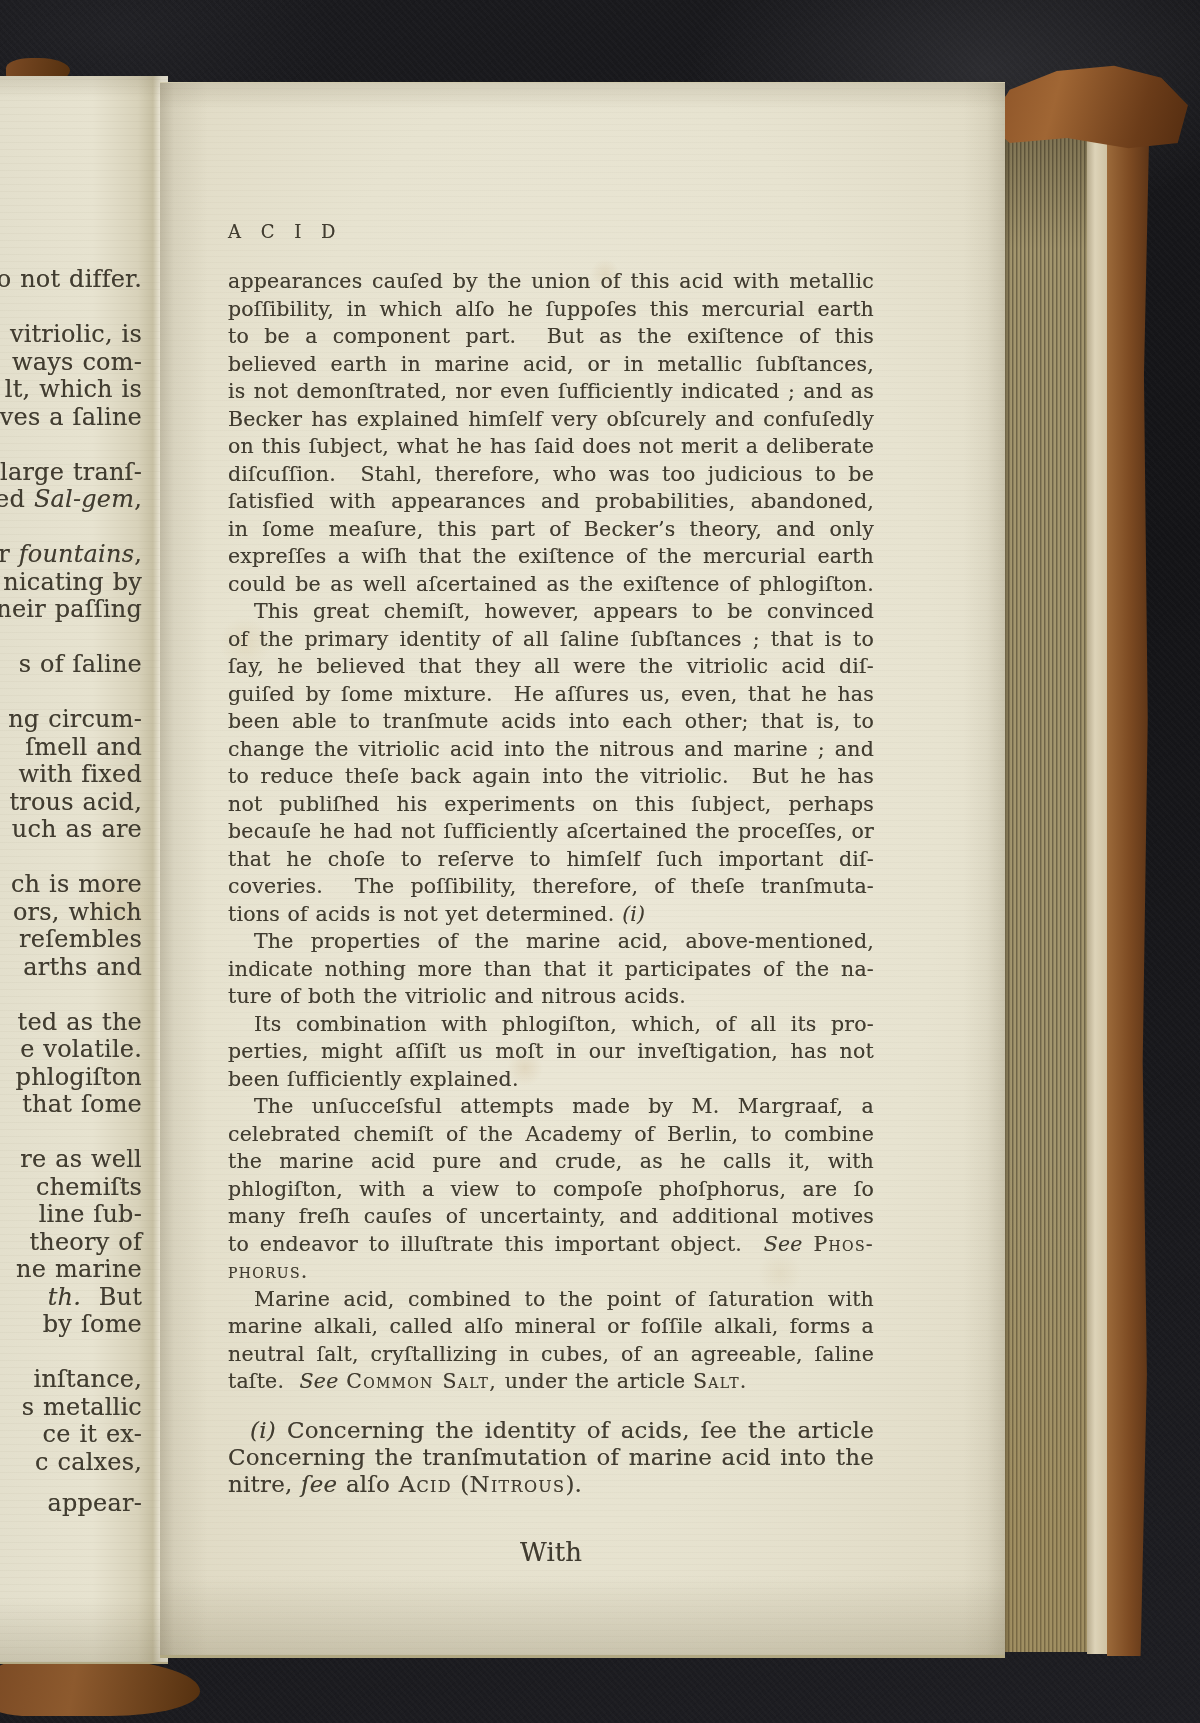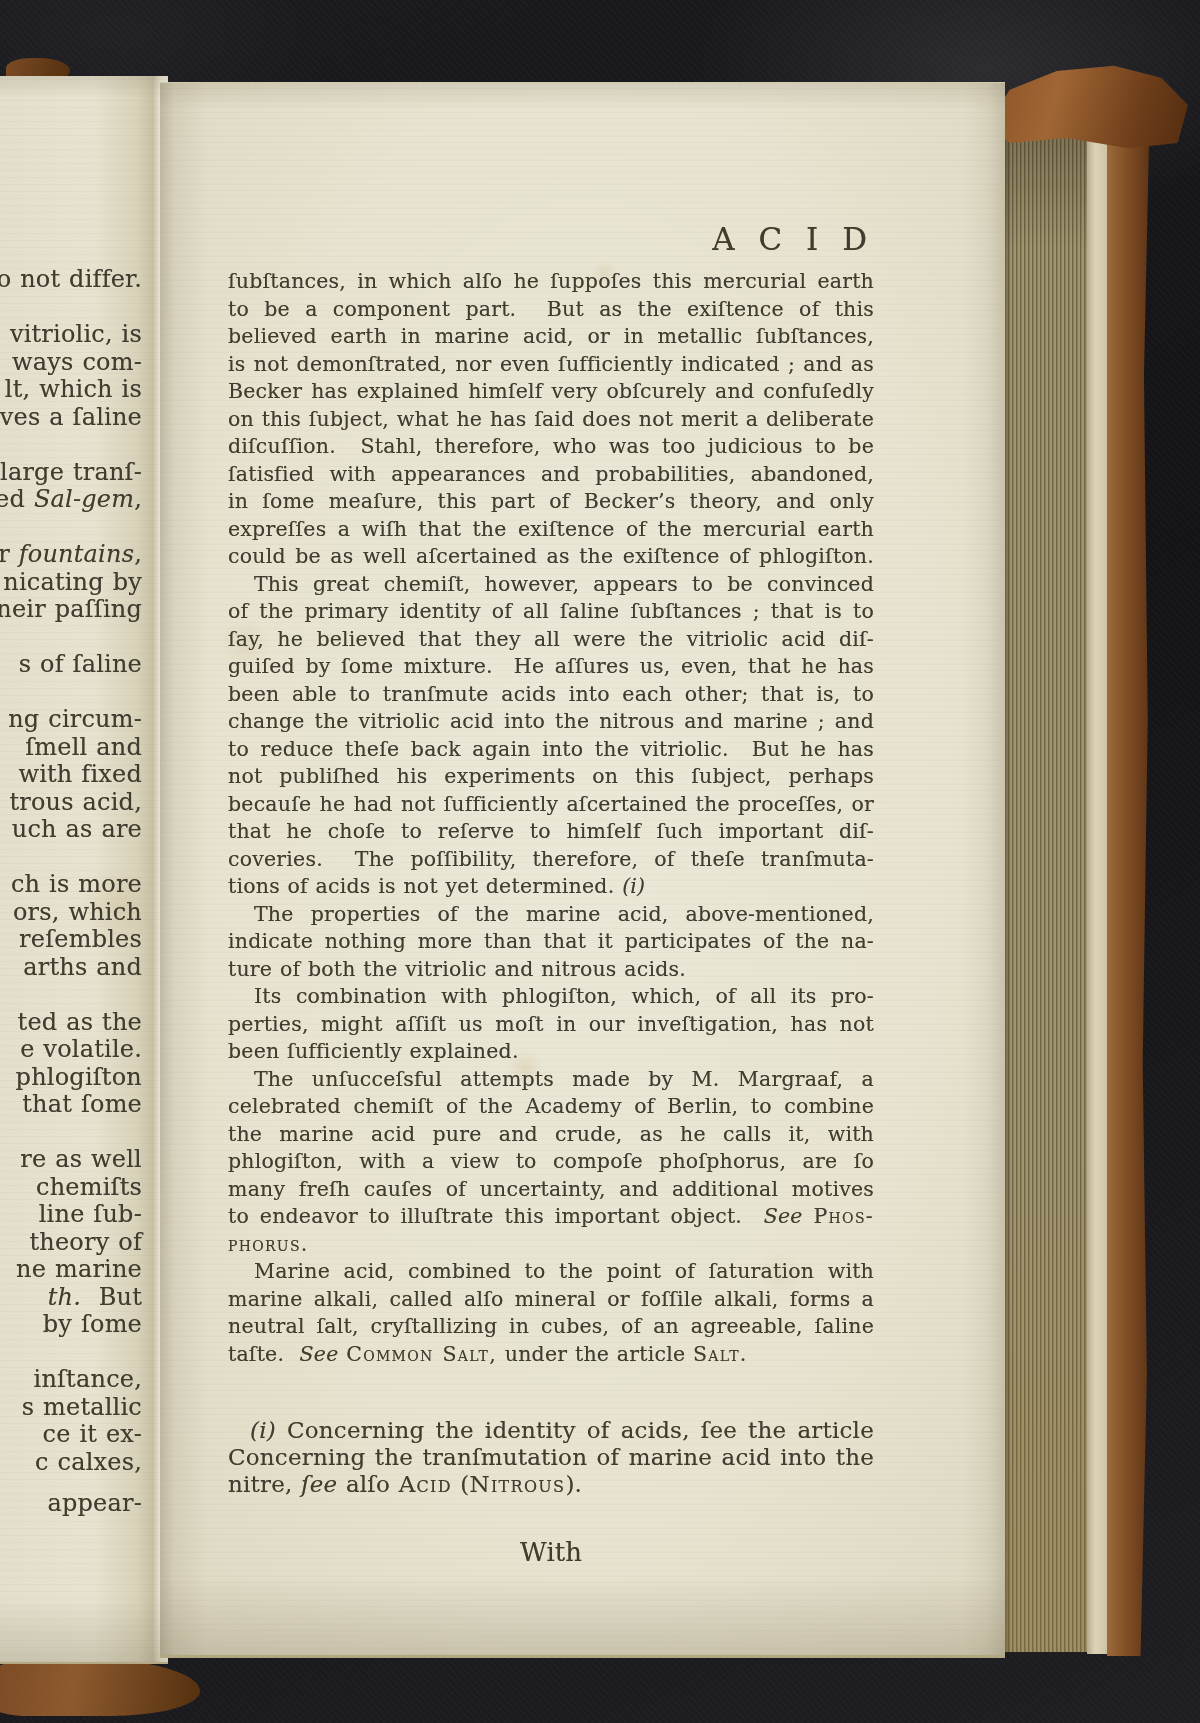--- a/index.html
+++ b/index.html
@@ -66,21 +66,21 @@
       radial-gradient(circle at 620px 1190px, rgba(160,120,50,.08), transparent 22px),
       linear-gradient(90deg, rgba(110,100,75,.30) 0, rgba(110,100,75,.10) 14px, transparent 48px),
       linear-gradient(270deg, rgba(120,110,80,.25) 0, rgba(120,110,80,.08) 18px, transparent 42px),
       linear-gradient(180deg, rgba(130,120,95,.20) 0, transparent 26px, transparent 95%, rgba(120,110,80,.25) 100%),
       radial-gradient(ellipse at 50% 45%, #ece8d8 0%, #e7e3d0 60%, #ded8c2 100%);
     border-top:1px solid #d2cbae;
     border-bottom:3px solid #b1a883;
   }
   .page-header{
     position:absolute;left:228px;top:221px;width:646px;z-index:10;
-    text-align:right;font-size:31px;letter-spacing:7px;color:var(--ink,#413c30);
+    text-align:left;font-size:18px;letter-spacing:7px;color:var(--ink,#413c30);
     text-shadow:0 0 .5px rgba(60,54,42,.5);
   }
   .text-block{
     position:absolute;left:228px;top:268px;width:646px;z-index:10;
     color:var(--ink,#413c30);font-size:20.5px;letter-spacing:.2px;word-spacing:1px;
     text-shadow:0 0 .5px rgba(60,54,42,.5);
   }
   .text-block .line{height:27.5px;line-height:27.5px;overflow:hidden;text-align:left;}
   .footnote{position:absolute;left:228px;top:1417px;width:646px;z-index:10;
     color:var(--ink,#413c30);font-size:23px;letter-spacing:.2px;word-spacing:1px;
@@ -148,21 +148,22 @@
     <div class="frag" style="top: 1345px;"><span class="seg-n">ce it ex-</span></div>
     <div class="frag" style="top: 1372.5px;"><span class="seg-n">c calxes,</span></div>
     <div class="frag" style="top: 1413.75px;"><span class="seg-n">appear-</span></div>
   </div>
 
 <div class="right-page"></div>
 
 <div class="page-header">A C I D</div>
 
 <div class="text-block" id="main-text">
-    <div class="line just"><span class="seg-n">ſubſtances, in which alſo he ſuppoſes this mercurial earth</span></div>
+    <div class="line just"><span class="seg-n">appearances cauſed by the union of this acid with metallic</span></div>
+    <div class="line just"><span class="seg-n">poſſibility, in which alſo he ſuppoſes this mercurial earth</span></div>
     <div class="line just"><span class="seg-n">to be a component part.&nbsp; But as the exiſtence of this</span></div>
     <div class="line just"><span class="seg-n">believed earth in marine acid, or in metallic ſubſtances,</span></div>
     <div class="line just"><span class="seg-n">is not demonſtrated, nor even ſufficiently indicated ; and as</span></div>
     <div class="line just"><span class="seg-n">Becker has explained himſelf very obſcurely and confuſedly</span></div>
     <div class="line just"><span class="seg-n">on this ſubject, what he has ſaid does not merit a deliberate</span></div>
     <div class="line just"><span class="seg-n">diſcuſſion.&nbsp; Stahl, therefore, who was too judicious to be</span></div>
     <div class="line just"><span class="seg-n">ſatisfied with appearances and probabilities, abandoned,</span></div>
     <div class="line just"><span class="seg-n">in ſome meaſure, this part of Becker’s theory, and only</span></div>
     <div class="line just"><span class="seg-n">expreſſes a wiſh that the exiſtence of the mercurial earth</span></div>
     <div class="line just"><span class="seg-n">could be as well aſcertained as the exiſtence of phlogiſton.</span></div>

